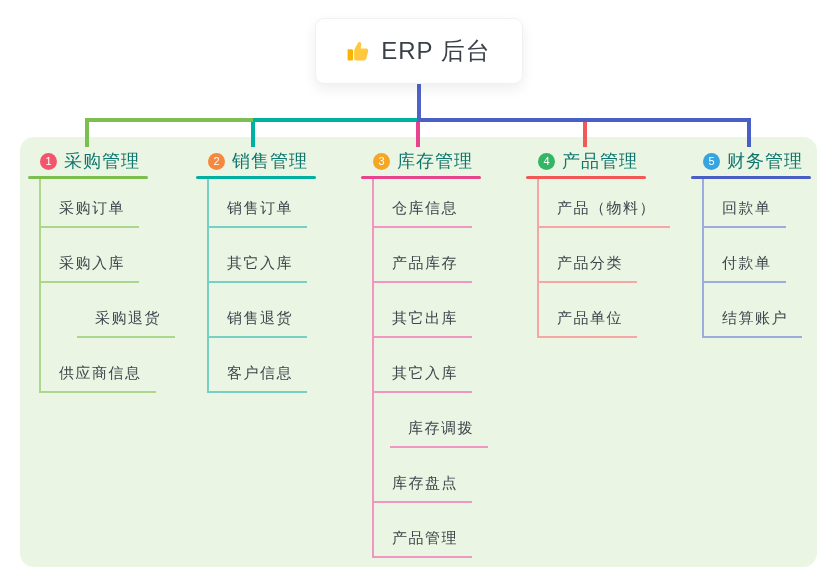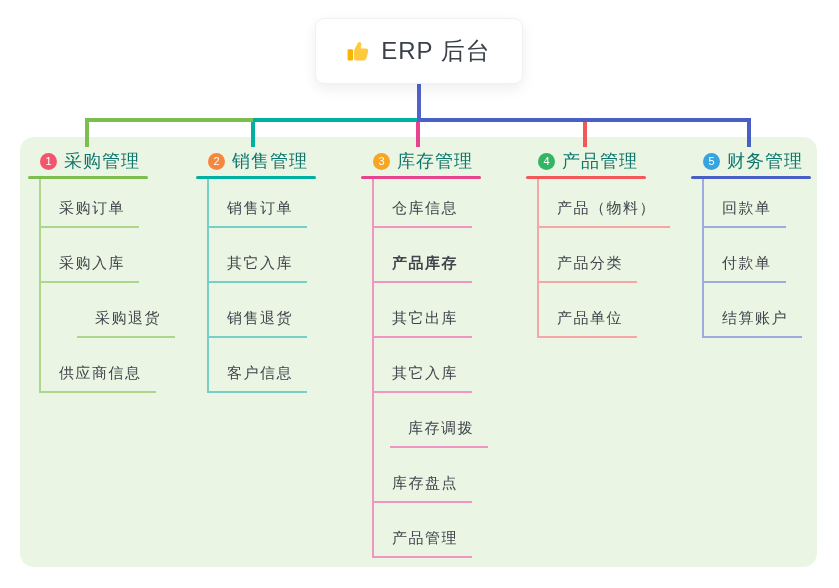--- a/index.html
+++ b/index.html
@@ -134,21 +134,21 @@
       <span class="badge" style="background: rgb(246, 166, 35);">3</span>
       <span class="branch-label">库存管理</span>
     </div>
     <div class="branch-underline" style="background: rgb(232, 67, 143);"></div>
     <div class="children" style="border-left-color: rgb(240, 150, 194);">
   <div class="child-row first">
     <span class="child-label" style="border-bottom-color: rgb(240, 150, 194);">仓库信息</span>
   </div>
 
   <div class="child-row">
-    <span class="child-label" style="border-bottom-color: rgb(240, 150, 194); font-weight: bold;">产品库存</span>
+    <span class="child-label" style="border-bottom-color: rgb(240, 150, 194);">产品库存</span>
   </div>
 
   <div class="child-row">
     <span class="child-label" style="border-bottom-color: rgb(240, 150, 194);">其它出库</span>
   </div>
 
   <div class="child-row">
     <span class="child-label" style="border-bottom-color: rgb(240, 150, 194); text-align: right;">其它入库</span>
   </div>
 

